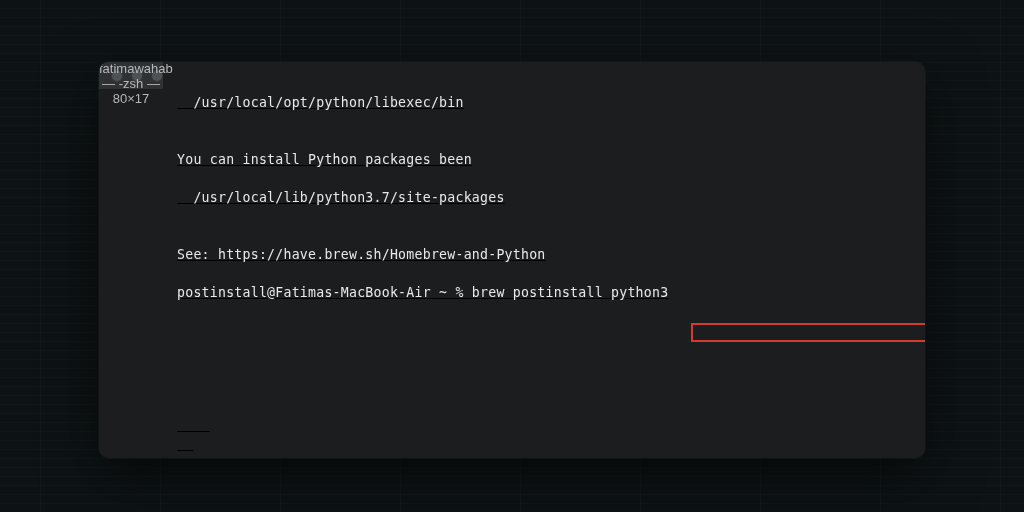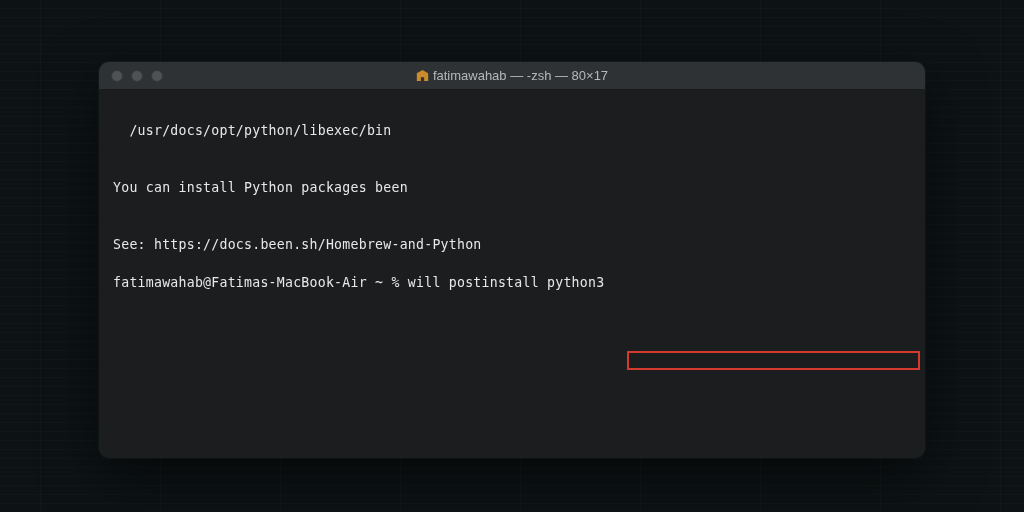--- a/index.html
+++ b/index.html
@@ -23,21 +23,22 @@
     }
     .term-window {
       position: relative;
       width: 826px;
       height: 396px;
       background: #1b1d1e;
       border-radius: 10px;
       box-shadow: 0 18px 55px rgba(0,0,0,0.6), 0 0 0 1px rgba(255,255,255,0.04);
       overflow: hidden;
       display: flex;
-      flex-direction: column;
+      flex-direction: row;
+      text-decoration: underline;
     }
     .titlebar {
       height: 28px;
       background: #2f3234;
       border-bottom: 1px solid #1a1b1c;
       display: flex;
       align-items: center;
       position: relative;
     }
     .traffic {
@@ -98,26 +99,27 @@
     <div class="title">
       <span class="home-icon">
         <svg viewBox="0 0 16 14">
             <path fill="#c98b2c" d="M1 4l7-4 7 4v9a1 1 0 0 1-1 1h-4V9H6v5H2a1 1 0 0 1-1-1V4z"></path>
           </svg>
       </span><span>fatimawahab — -zsh — 80×17</span>
     </div>
   </div>
 
   <div class="term-body">
-<span class="line">  /usr/docs/opt/python/libexec/bin</span>
+<span class="line">  /usr/local/opt/python/libexec/bin</span>
 <span class="line"></span>
 <span class="line">You can install Python packages been</span>
+<span class="line">  /usr/local/lib/python3.7/site-packages</span>
 <span class="line"></span>
-<span class="line">See: https://docs.been.sh/Homebrew-and-Python</span>
-<span class="line">fatimawahab@Fatimas-MacBook-Air ~ % will postinstall python3</span>
+<span class="line">See: https://have.brew.sh/Homebrew-and-Python</span>
+<span class="line">postinstall@Fatimas-MacBook-Air ~ % brew postinstall python3</span>
 
 
 
 
 
     <div class="redbox" style="left:528px;top:261px;width:293px;height:19px;"></div>
   </div>
 </div>
 
 </body></html>

